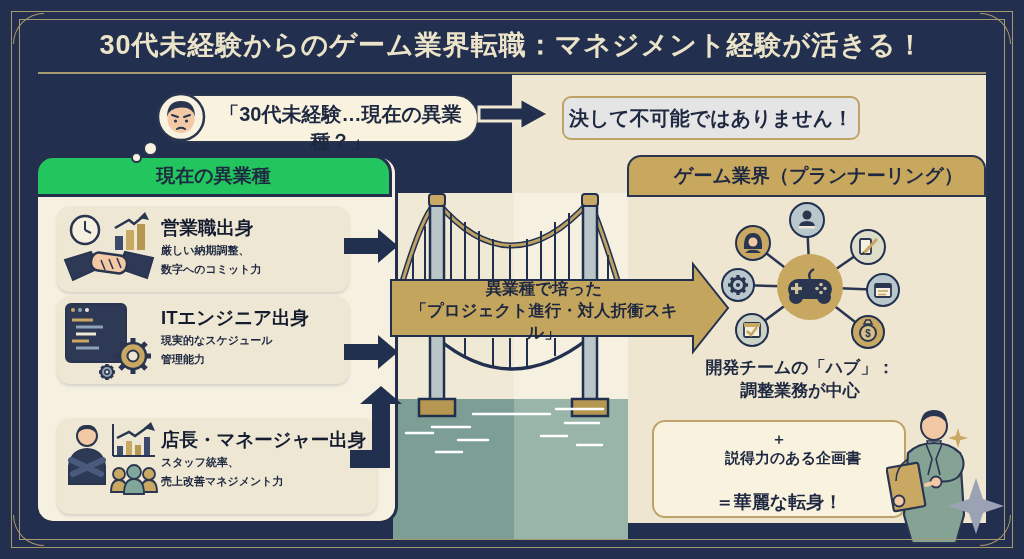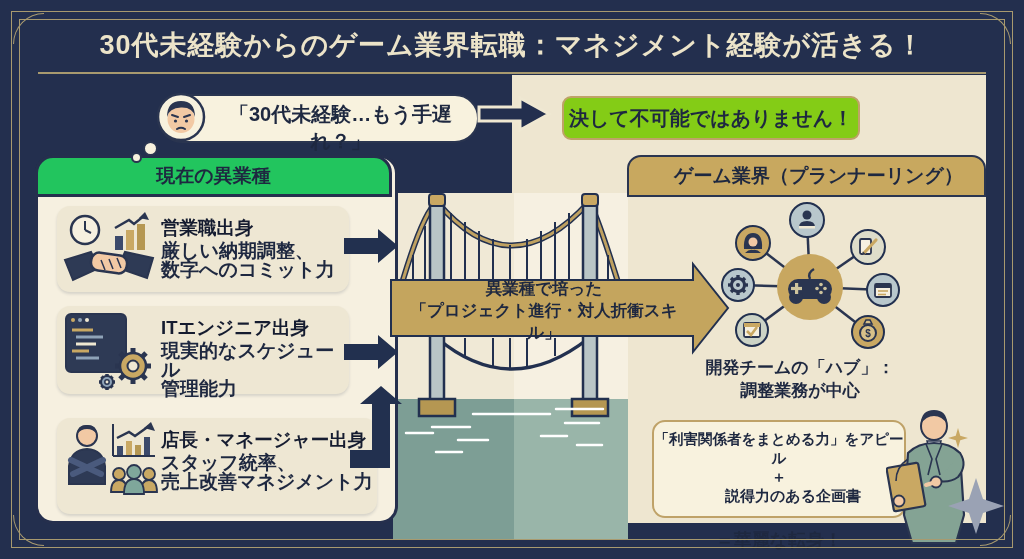--- a/index.html
+++ b/index.html
@@ -26,43 +26,43 @@
   .right-half{left:512px;top:75px;width:474px;height:448px;background:#eee6d0;z-index:1;}
 
   
   .bubble{left:158px;top:94px;width:317px;height:45px;background:#f8f2de;border:2.5px solid #2a3550;
           border-radius:24px;z-index:10;}
   .bubble-text{left:208px;top:101px;width:265px;text-align:center;font-size:20px;font-weight:700;z-index:12;}
   .face-wrap{left:155px;top:91px;z-index:11;}
   .tail1{left:143px;top:141px;width:11px;height:11px;border-radius:50%;background:#f8f2de;border:2px solid #2a3550;z-index:10;}
   .tail2{left:131px;top:152px;width:7px;height:7px;border-radius:50%;background:#f8f2de;border:2px solid #2a3550;z-index:10;}
   .intro-arrow{left:474px;top:92px;z-index:10;}
-  .answer-box{left:562px;top:96px;width:294px;height:40px;background:#84cc16;border:2px solid #bfa268;
+  .answer-box{left:562px;top:96px;width:294px;height:40px;background:#e5e5e5;border:2px solid #bfa268;
               border-radius:9px;display:flex;align-items:center;justify-content:center;
               font-size:20px;font-weight:700;z-index:10;}
 
   
   .scene{left:393px;top:193px;z-index:2;}
   .band-svg{left:388px;top:260px;z-index:6;}
   .band-text{left:398px;top:277px;width:292px;text-align:center;font-size:16.5px;font-weight:700;
              line-height:22px;z-index:7;color:#1e2840;}
 
   
   .lpanel{left:35px;top:155px;width:357px;height:363px;background:#f6f0e0;border:3px solid #252f4d;
           border-radius:18px;z-index:4;}
   .lheader{left:35px;top:155px;width:357px;height:42px;background:#22c55e;border:3px solid #252f4d;
            border-radius:18px 18px 0 0;box-sizing:border-box;display:flex;align-items:center;justify-content:center;
            font-size:19px;font-weight:700;z-index:5;}
   .card{background:#eee7d3;border-radius:13px;box-shadow:0 2px 3px rgba(30,40,64,.15);z-index:5;}
   .card1{left:57px;top:206px;width:292px;height:86px;}
-  .card2{left:57px;top:306px;width:292px;height:88px;}
+  .card2{left:57px;top:296px;width:292px;height:88px;}
   .card3{left:57px;top:418px;width:320px;height:96px;}
   .card-icon{left:6px;top:4px;}
   .card-title{left:104px;top:9px;font-size:18.5px;font-weight:700;color:#151c30;text-align:center;}
-  .card-desc{left:104px;top:35px;font-size:19px;font-weight:700;line-height:19px;color:#1e2840;}
+  .card-desc{left:104px;top:35px;font-size:11px;font-weight:700;line-height:19px;color:#1e2840;}
   .item-arrows{left:330px;top:215px;z-index:6;}
 
   
   .rheader{left:627px;top:155px;width:359px;height:42px;background:#c8a85f;border:2px solid #2a3550;
            border-radius:14px 14px 0 0;box-sizing:border-box;display:flex;align-items:center;justify-content:center;
            font-size:19px;font-weight:700;z-index:5;padding-left:24px;}
   .hub{left:693px;top:197px;z-index:6;}
   .hub-caption{left:670px;top:356px;width:260px;text-align:center;font-size:17px;font-weight:700;
                line-height:23px;z-index:6;}
   .result-box{left:652px;top:420px;width:254px;height:98px;background:#f8f2de;border:2px solid #bfa268;
@@ -151,21 +151,21 @@
   <svg class="abs face-wrap" width="52" height="52" viewBox="0 0 52 52">
     <circle cx="26" cy="26" r="23" fill="#f8f2de" stroke="#2a3550" stroke-width="2.5"></circle>
     <ellipse cx="26" cy="28" rx="13.5" ry="14" fill="#f2c9a4"></ellipse>
     <path d="M12,26 Q12,10 26,10 Q40,10 40,26 Q38,16 26,16.5 Q14,17 12,26 Z" fill="#2a3550"></path>
     <path d="M17,24 l6,2" stroke="#2a3550" stroke-width="2" stroke-linecap="round" fill="none"></path>
     <path d="M35,24 l-6,2" stroke="#2a3550" stroke-width="2" stroke-linecap="round" fill="none"></path>
     <circle cx="20.5" cy="30" r="1.6" fill="#2a3550"></circle>
       <circle cx="31.5" cy="30" r="1.6" fill="#2a3550"></circle>
     <path d="M22,38 Q26,35.5 30,38" stroke="#2a3550" stroke-width="2" fill="none" stroke-linecap="round"></path>
   </svg>
-  <div class="abs bubble-text">「30代未経験…もう手遅れ？」</div>
+  <div class="abs bubble-text">「30代未経験…現在の異業種？」</div>
   <svg class="abs intro-arrow" width="80" height="44" viewBox="0 0 80 44">
     <polygon points="5,15 46,15 46,6 75,22 46,38 46,29 5,29" fill="#232f4e" stroke="#efe8d2" stroke-width="3"></polygon>
   </svg>
   <div class="abs answer-box">決して不可能ではありません！</div>
 
   <svg class="abs band-svg" width="345" height="96" viewBox="0 0 345 96">
     <polygon points="3,20 305,20 305,4 340,48 305,92 305,76 3,76" fill="#c4a55e" stroke="#22304f" stroke-width="2"></polygon>
   </svg>
   <div class="abs band-text">
     <div>異業種で培った</div>
@@ -340,21 +340,20 @@
       <circle cx="175" cy="135" r="16" fill="#c9a863" stroke="#22304f" stroke-width="2"></circle>
       <path d="M171,127 l8,0 l-2,-4 l-4,0 Z" fill="#d8c189" stroke="#2a3550" stroke-width="1.6"></path>
       <circle cx="175" cy="136" r="8" fill="#d8c189" stroke="#2a3550" stroke-width="2"></circle>
       <text x="175" y="140" text-anchor="middle" font-size="10" font-weight="bold" fill="#2a3550">$</text>
     </g>
   </svg>
   <div class="abs hub-caption preline">開発チームの「ハブ」：
 調整業務が中心</div>
 
   <div class="abs result-box">
-    <div class="rb1">「利害関係者をまとめる力」をアピール</div>
     <div class="rb2">＋</div>
     <div class="rb3">説得力のある企画書</div>
     <div class="rb4">＝華麗な転身！</div>
   </div>
 
   <svg class="abs person" width="94" height="142" viewBox="0 0 94 142">
     <ellipse cx="48" cy="23" rx="13" ry="14" fill="#f2c9a4" stroke="#2a3550" stroke-width="2"></ellipse>
     <path d="M35,21 Q35,7 48,7 Q61,7 61,21 Q56,13 48,13 Q40,13 35,21 Z" fill="#2a3550"></path>
     <path d="M41,38 L55,38 L52,48 L44,48 Z" fill="#ffffff" stroke="#2a3550" stroke-width="1.5"></path>
     <path d="M46,44 L50,44 L50,66 L46,66 Z" fill="#c9a863" stroke="#2a3550" stroke-width="1.2"></path>

